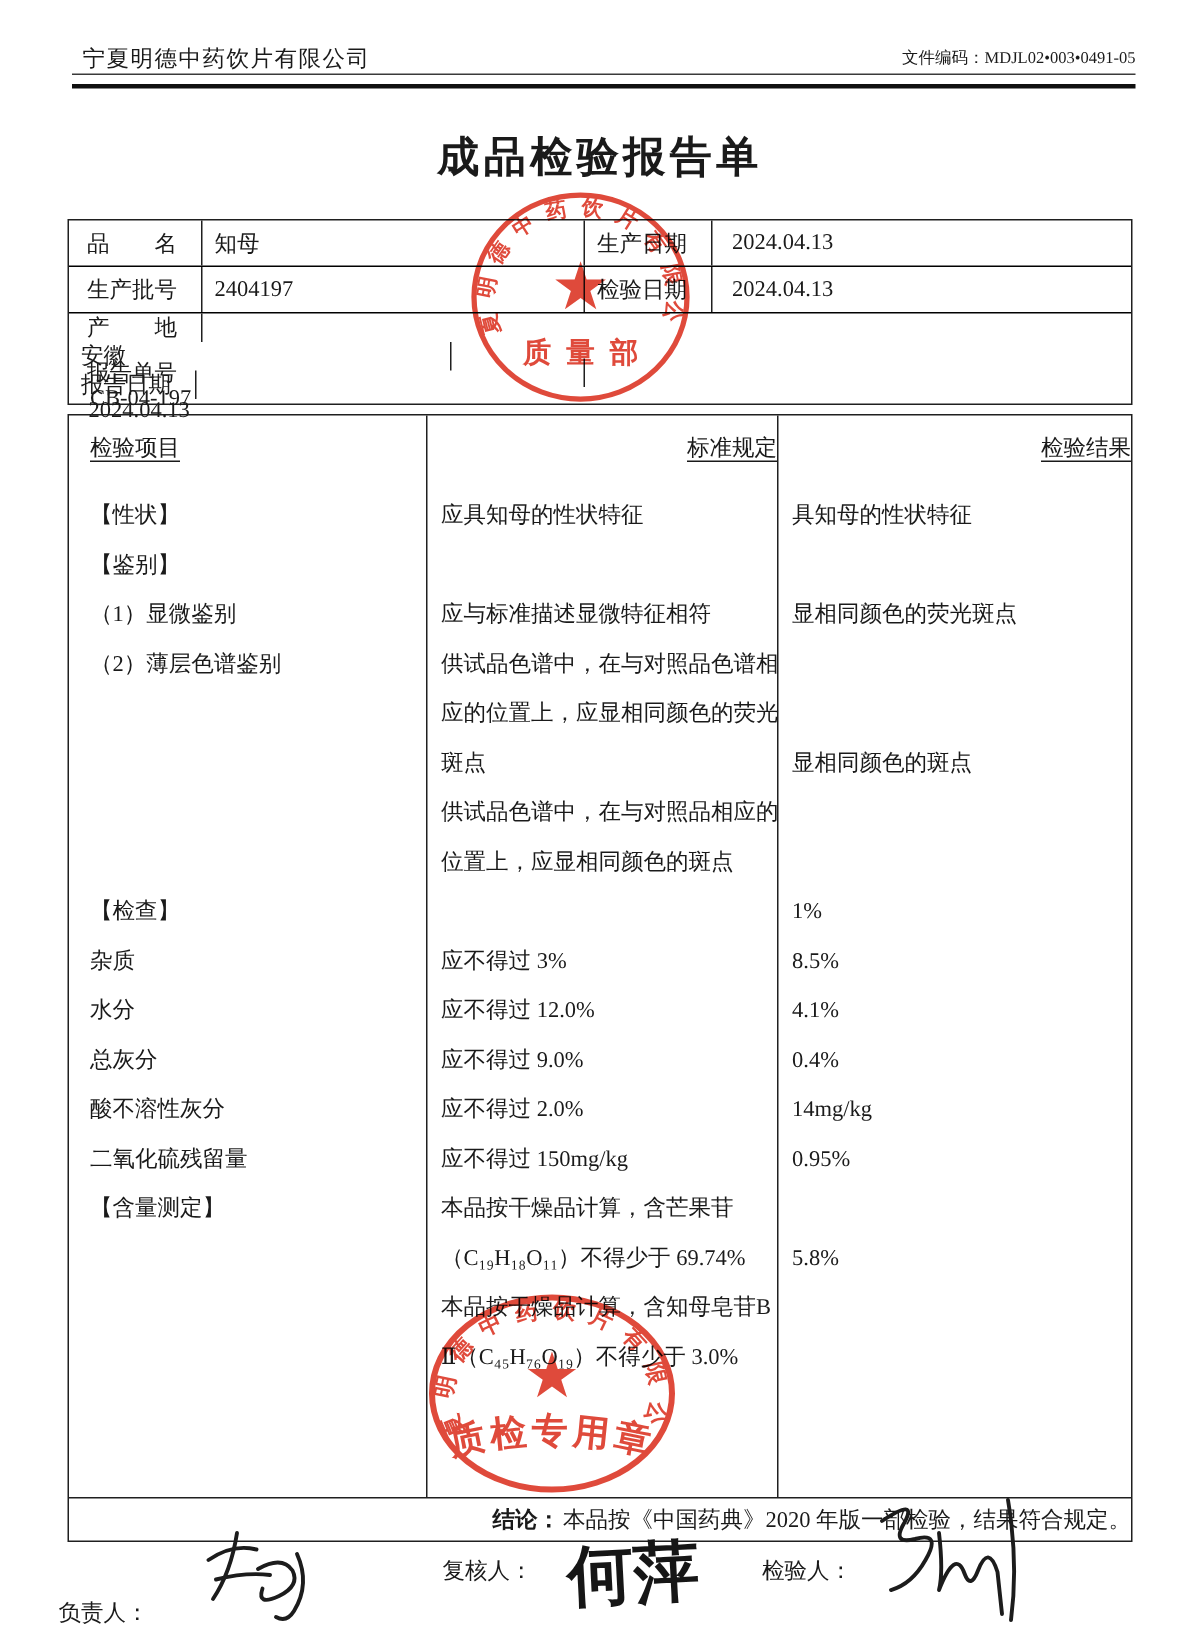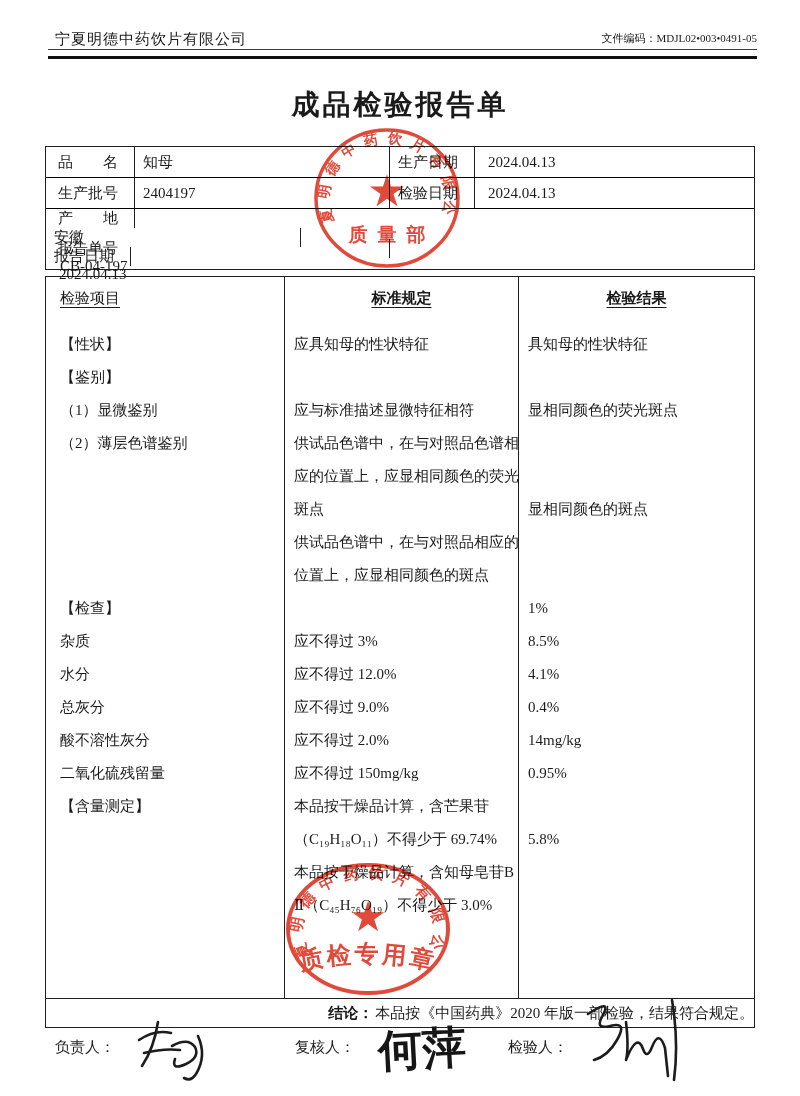--- a/index.html
+++ b/index.html
@@ -28,31 +28,31 @@
   .cr2{flex:1;padding-left:14px;}
   
   .detail-table{left:45px;top:276px;width:710px;height:752px;border:1px solid #1f1f1f;box-sizing:border-box;display:flex;flex-direction:column;}
   .detail-cols{display:flex;flex:1;min-height:0;}
   .dcol{box-sizing:border-box;}
   .dcol-item{width:238px;}
   .dcol-spec{width:235px;border-left:1px solid #1f1f1f;border-right:1px solid #1f1f1f;}
   .dcol-result{flex:1;}
   .dhead{height:40px;box-sizing:border-box;padding-top:12px;font-size:15px;}
   .dhead.left{padding-left:14px;}
-  .dhead.center{text-align:center;font-weight:bold;}
+  .dhead.center{text-align:right;}
   .u{text-decoration:underline;text-underline-offset:4px;}
   .dbody{margin-top:11px;}
   .dline{height:33px;line-height:33px;font-size:15px;white-space:nowrap;}
   .dcol-item .dline{padding-left:14px;}
   .dcol-spec .dline,.dcol-result .dline{padding-left:9px;}
   .conclusion-row{height:28px;border-top:1px solid #1f1f1f;display:flex;align-items:center;justify-content:flex-end;font-size:15px;}
   .conclusion-row b{margin-right:2px;}
   
   .sig-label{top:1038px;font-size:15px;}
-  .sl1{left:55px;}
+  .sl1{left:39px;margin-top:28px;}
   .sl2{left:295px;}
   .sl3{left:508px;}
   svg.overlay{position:absolute;left:0;top:0;pointer-events:none;}
   svg.stamps{mix-blend-mode:multiply;opacity:0.92;}
 </style>
 </head>
 <body>
 
 <div class="abs company">宁夏明德中药饮片有限公司</div>
 <div class="abs doccode"><span>文件编码：</span><span>MDJL02•003•0491-05</span></div>

